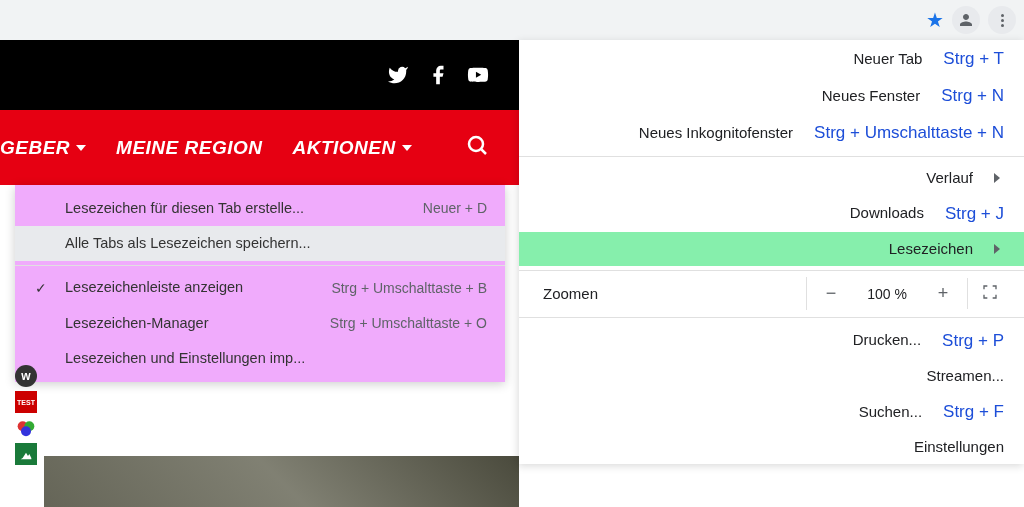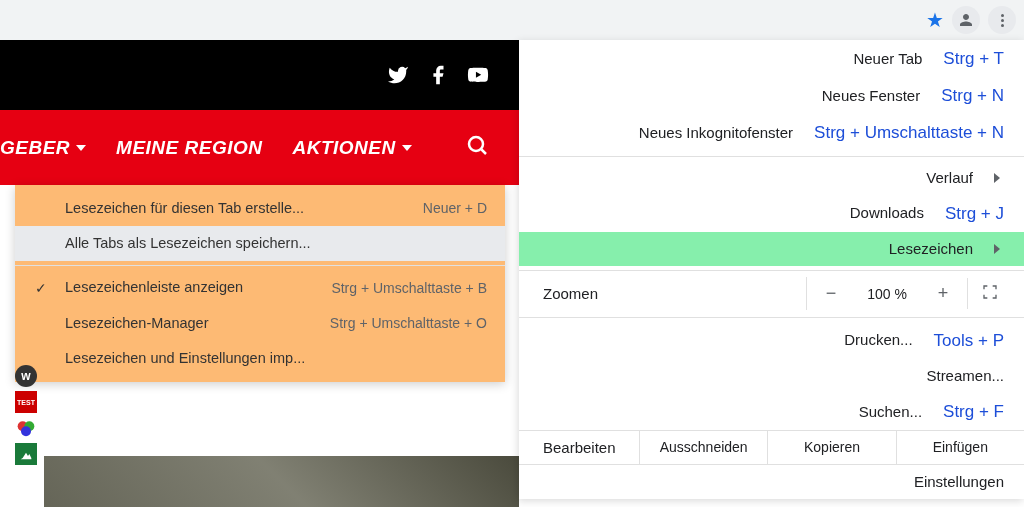--- a/index.html
+++ b/index.html
@@ -51,21 +51,21 @@
     .nav-item { display: flex; align-items: center; gap: 6px; cursor: pointer; }
     .nav-item.first { padding-left: 0; }
     .chevron-down {
       width: 0; height: 0; border-left: 5px solid transparent;
       border-right: 5px solid transparent; border-top: 6px solid #fff;
     }
     .search-icon { margin-left: auto; margin-right: 30px; cursor: pointer; }
     .search-icon svg { width: 24px; height: 24px; stroke: #fff; fill: none; stroke-width: 2.5; }
     .submenu {
       position: absolute; top: 185px; left: 15px; width: 490px;
-      background: #fdba74; box-shadow: 0 2px 10px rgba(0,0,0,0.2);
+      background: #f0abfc; box-shadow: 0 2px 10px rgba(0,0,0,0.2);
       padding: 6px 0; font-size: 14.5px; color: #333;
     }
     .submenu-item {
       display: flex; justify-content: space-between; align-items: center;
       padding: 6px 18px 6px 50px; cursor: pointer; position: relative;
       line-height: 1.6;
     }
     .submenu-item.hover { background: #e8eaed; }
     .submenu-item .shortcut { color: #5f6368; font-size: 14px; }
     .submenu-sep { height: 1px; background: #e0e0e0; margin: 4px 0; }
@@ -258,32 +258,26 @@
     </div>
     <div class="fullscreen-btn">
       <svg viewBox="0 0 24 24" stroke="#5f6368" fill="none" stroke-width="2">
           <path d="M3 8V3h5M21 8V3h-5M3 16v5h5M21 16v5h-5"></path>
         </svg>
     </div>
   </div>
   <div class="menu-sep"></div>
   <div class="menu-item">
     <span>Drucken...</span>
-    <span class="shortcut">Tools + P</span>
+    <span class="shortcut">Strg + P</span>
   </div>
   <div class="menu-item">
     <span>Streamen...</span>
   </div>
   <div class="menu-item">
     <span>Suchen...</span>
     <span class="shortcut">Strg + F</span>
   </div>
-  <div class="edit-row">
-    <div class="edit-label">Bearbeiten</div>
-    <div class="edit-btn">Ausschneiden</div>
-    <div class="edit-btn">Kopieren</div>
-    <div class="edit-btn">Einfügen</div>
-  </div>
   <div class="menu-item">
     <span>Einstellungen</span>
   </div>
 
 </div>
 
 </body></html>

